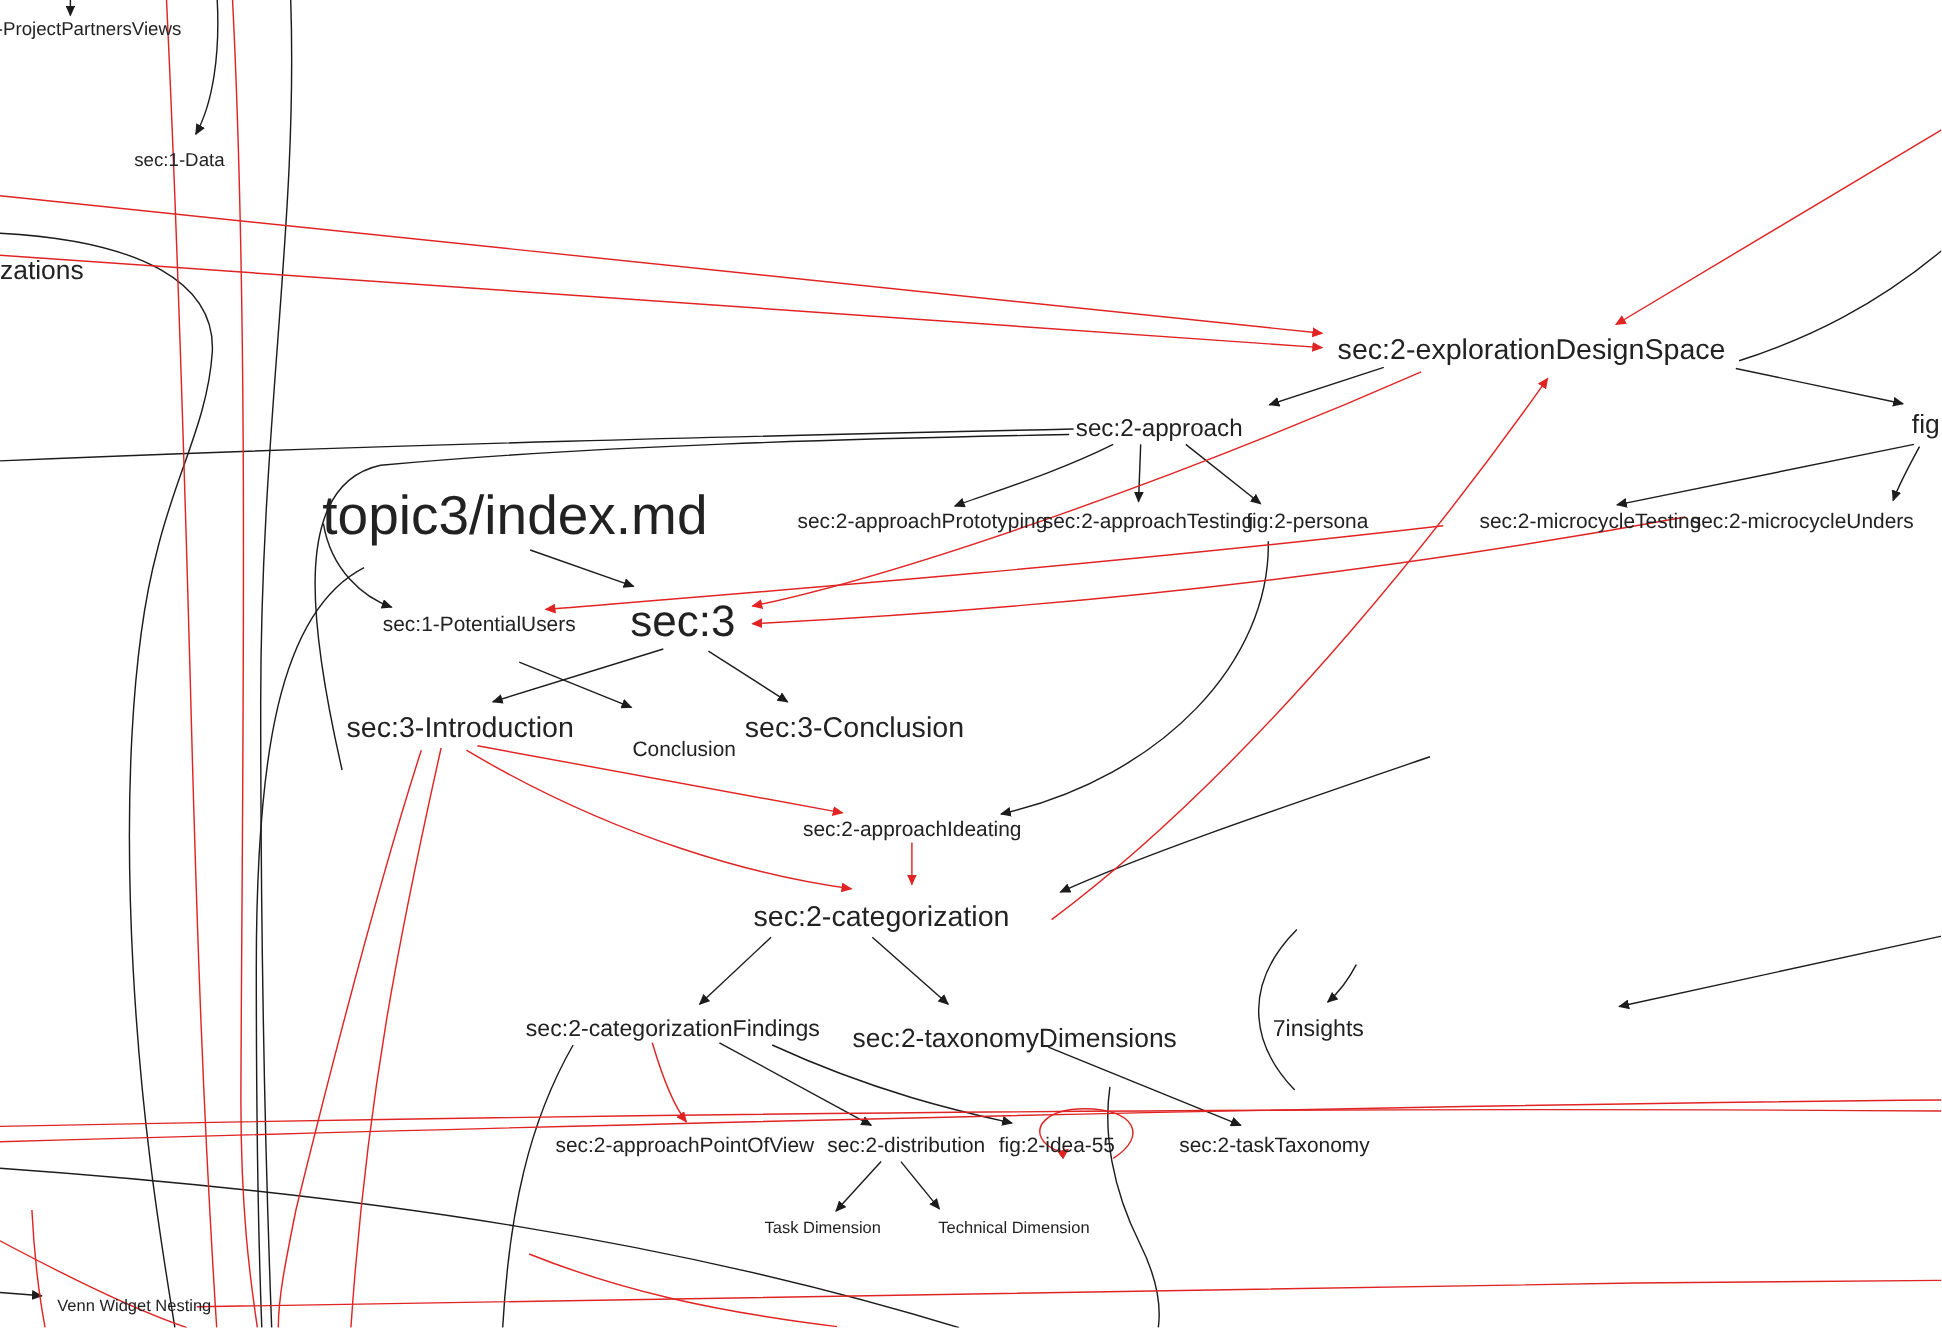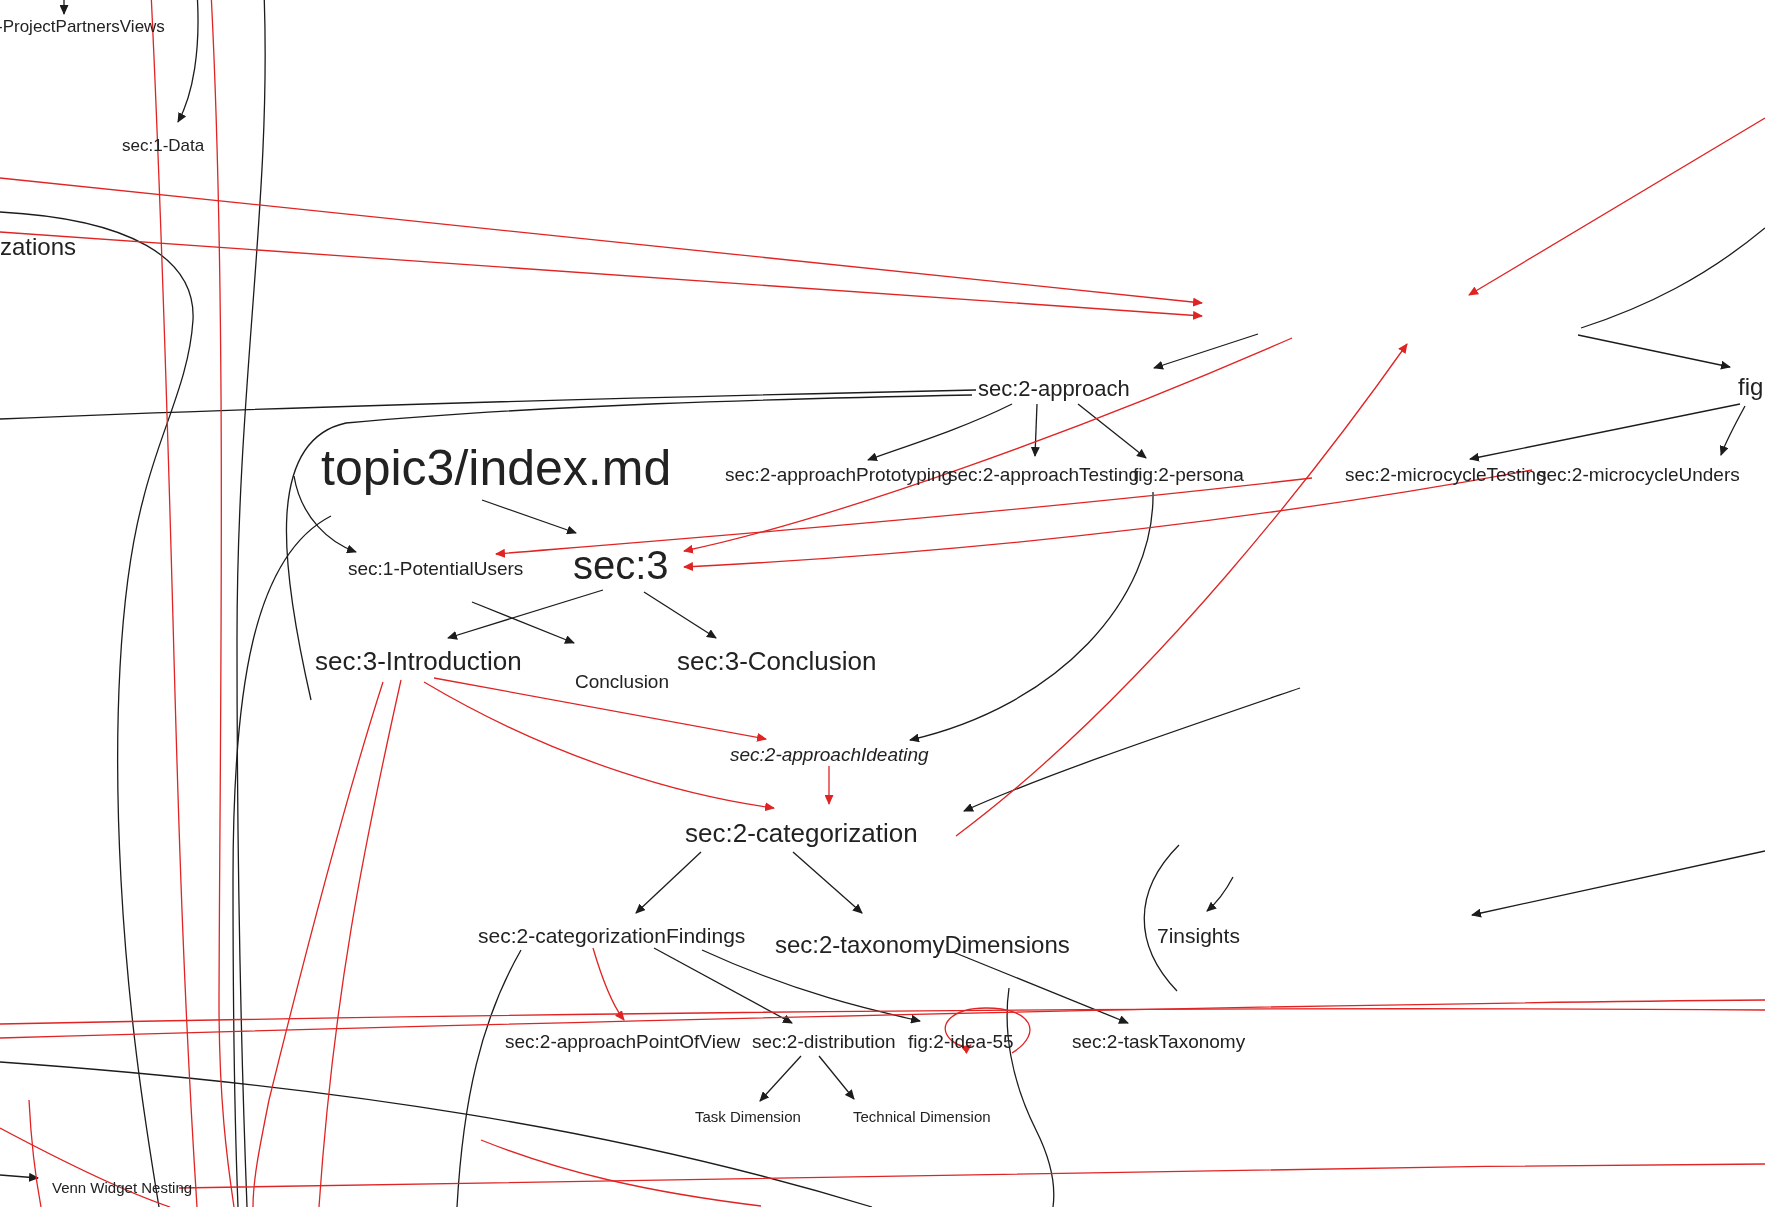--- a/index.html
+++ b/index.html
@@ -103,34 +103,35 @@
       <path class="edge-red" d="M383,682 C345,800 306,950 269,1100 C259,1150 253,1180 253,1207"></path>
       <path class="edge-red" d="M481,1140 C561,1172 646,1192 761,1206"></path>
       <path class="edge-red" d="M0,1128 C60,1160 120,1190 170,1207"></path>
       <path class="edge-red" d="M29,1100 C31,1140 35,1175 41,1207"></path>
     </g>
   </svg>
 
   <div class="node" style="left:-3px;  top:18px;   font-size:17px;">-ProjectPartnersViews</div>
   <div class="node" style="left:122px; top:137px;  font-size:17px;">sec:1-Data</div>
   <div class="node" style="left:0px;   top:234px;  font-size:24px;">zations</div>
+  <div class="node" style="left:1216px;top:303px;  font-size:26px;">sec:2-explorationDesignSpace</div>
   <div class="node" style="left:978px; top:377px;  font-size:22px;">sec:2-approach</div>
   <div class="node" style="left:1738px;top:374px;  font-size:24px;">fig</div>
-  <div class="node" style="left:293px; top:441px;  font-size:50px;margin-left:28px;">topic3/index.md</div>
+  <div class="node" style="left:293px; top:441px;  font-size:50px;">topic3/index.md</div>
   <div class="node" style="left:725px; top:465px;  font-size:19px;">sec:2-approachPrototyping</div>
   <div class="node" style="left:948px; top:465px;  font-size:19px;">sec:2-approachTesting</div>
   <div class="node" style="left:1133px;top:465px;  font-size:19px;">fig:2-persona</div>
   <div class="node" style="left:1345px;top:465px;  font-size:19px;">sec:2-microcycleTesting</div>
   <div class="node" style="left:1537px;top:465px;  font-size:19px;">sec:2-microcycleUnders</div>
   <div class="node" style="left:348px; top:559px;  font-size:19px;">sec:1-PotentialUsers</div>
   <div class="node" style="left:573px; top:543px;  font-size:40px;">sec:3</div>
   <div class="node" style="left:315px; top:647px;  font-size:26px;">sec:3-Introduction</div>
   <div class="node" style="left:575px; top:672px;  font-size:19px;">Conclusion</div>
   <div class="node" style="left:677px; top:647px;  font-size:26px;">sec:3-Conclusion</div>
-  <div class="node" style="left:730px; top:745px;  font-size:19px;font-style:italic;">sec:2-approachIdeating</div>
+  <div class="node" style="left:730px; top:745px;  font-size:19px;">sec:2-approachIdeating</div>
   <div class="node" style="left:685px; top:819px;  font-size:26px;">sec:2-categorization</div>
   <div class="node" style="left:478px; top:924px;  font-size:21px;">sec:2-categorizationFindings</div>
   <div class="node" style="left:775px; top:932px;  font-size:24px;">sec:2-taxonomyDimensions</div>
   <div class="node" style="left:1157px;top:924px;  font-size:21px;">7insights</div>
   <div class="node" style="left:505px; top:1032px; font-size:19px;">sec:2-approachPointOfView</div>
   <div class="node" style="left:752px; top:1032px; font-size:19px;">sec:2-distribution</div>
   <div class="node" style="left:908px; top:1032px; font-size:19px;">fig:2-idea-55</div>
   <div class="node" style="left:1072px;top:1032px; font-size:19px;">sec:2-taskTaxonomy</div>
   <div class="node" style="left:695px; top:1109px; font-size:15px;">Task Dimension</div>
   <div class="node" style="left:812px; top:1109px; font-size:15px;margin-left:41px;">Technical Dimension</div>

